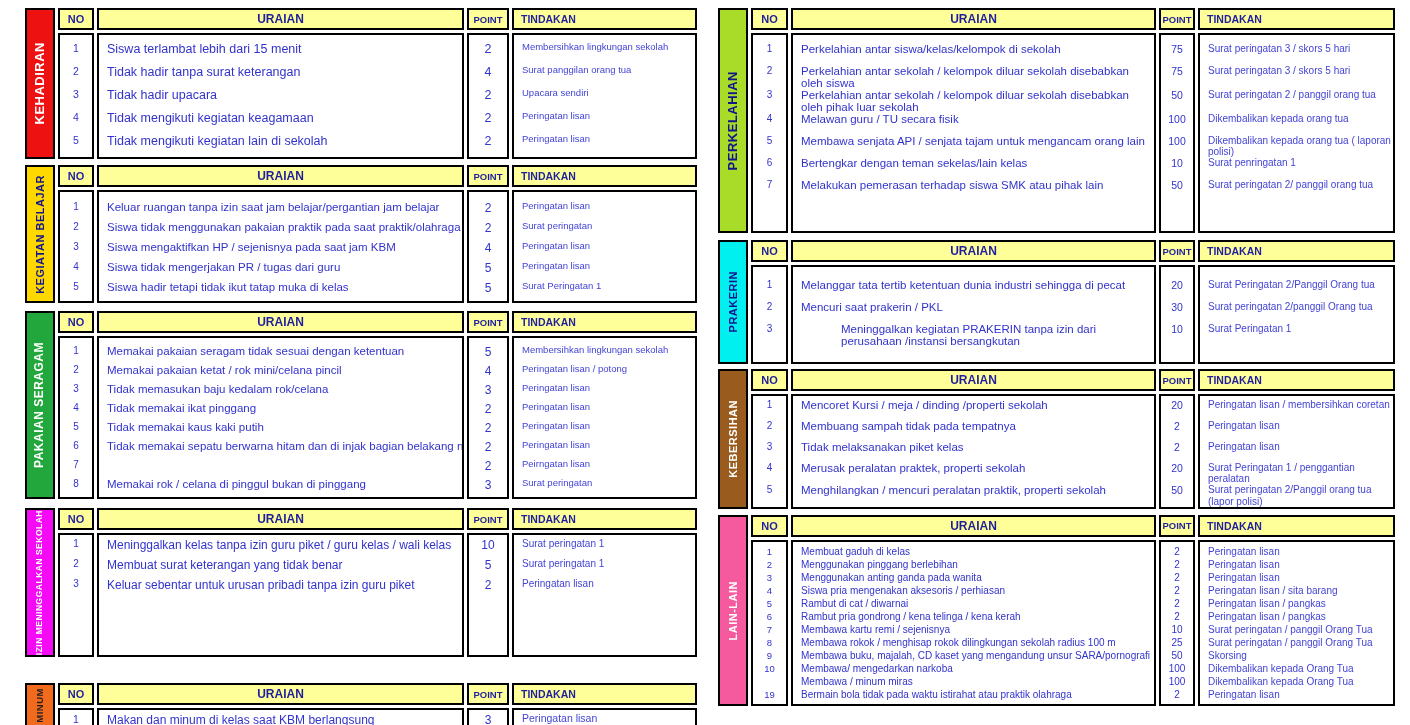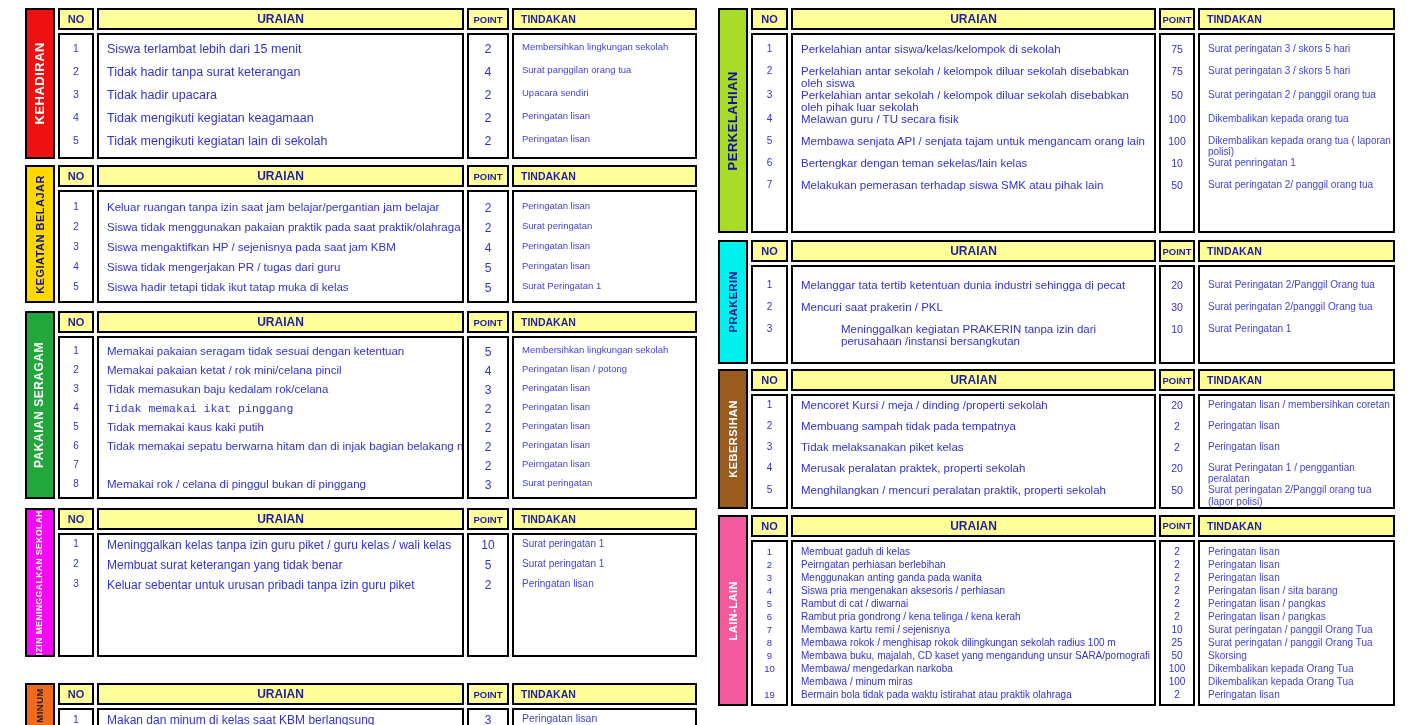--- a/index.html
+++ b/index.html
@@ -224,21 +224,21 @@
           <div class="bbox uraian-box" style="padding-top: 7px;">
             <div class="brow" style="min-height: 19px;">
               <span class="cell-uraian" style="font-size: 11.5px; color: rgb(50, 50, 205);">Memakai pakaian seragam tidak sesuai dengan ketentuan</span>
             </div>
             <div class="brow" style="min-height: 19px;">
               <span class="cell-uraian" style="font-size: 11.5px; color: rgb(50, 50, 205);">Memakai pakaian ketat / rok mini/celana pincil</span>
             </div>
             <div class="brow" style="min-height: 19px;">
               <span class="cell-uraian" style="font-size: 11.5px; color: rgb(50, 50, 205);">Tidak memasukan baju kedalam rok/celana</span>
             </div>
-            <div class="brow" style="min-height: 19px; font-family: Liberation Mono, monospace;">
+            <div class="brow" style="min-height: 19px;">
               <span class="cell-uraian" style="font-size: 11.5px; color: rgb(50, 50, 205);">Tidak memakai ikat pinggang</span>
             </div>
             <div class="brow" style="min-height: 19px;">
               <span class="cell-uraian" style="font-size: 11.5px; color: rgb(50, 50, 205);">Tidak memakai kaus kaki putih</span>
             </div>
             <div class="brow" style="min-height: 19px;">
               <span class="cell-uraian" style="font-size: 11.5px; color: rgb(50, 50, 205);">Tidak memakai sepatu berwarna hitam dan di injak bagian belakang nya</span>
             </div>
             <div class="brow" style="min-height: 19px; margin-top: 19px;">
               <span class="cell-uraian" style="font-size: 11.5px; color: rgb(50, 50, 205);">Memakai rok / celana di pinggul bukan di pinggang</span>
@@ -668,21 +668,21 @@
             </div>
             <div class="brow center" style="min-height: 13px;">
               <span class="cell-no" style="font-size: 9.5px; color: rgb(50, 50, 205);">19</span>
             </div>
           </div>
           <div class="bbox uraian-box" style="padding-top: 4px;">
             <div class="brow" style="min-height: 13px;">
               <span class="cell-uraian" style="font-size: 10px; color: rgb(50, 50, 205);">Membuat gaduh di kelas</span>
             </div>
             <div class="brow" style="min-height: 13px;">
-              <span class="cell-uraian" style="font-size: 10px; color: rgb(50, 50, 205);">Peirngatan perhiasan berlebihan</span>
+              <span class="cell-uraian" style="font-size: 10px; color: rgb(50, 50, 205);">Menggunakan pinggang berlebihan</span>
             </div>
             <div class="brow" style="min-height: 13px;">
               <span class="cell-uraian" style="font-size: 10px; color: rgb(50, 50, 205);">Menggunakan anting ganda pada wanita</span>
             </div>
             <div class="brow" style="min-height: 13px;">
               <span class="cell-uraian" style="font-size: 10px; color: rgb(50, 50, 205);">Siswa pria mengenakan aksesoris / perhiasan</span>
             </div>
             <div class="brow" style="min-height: 13px;">
               <span class="cell-uraian" style="font-size: 10px; color: rgb(50, 50, 205);">Rambut di cat / diwarnai</span>
             </div>

